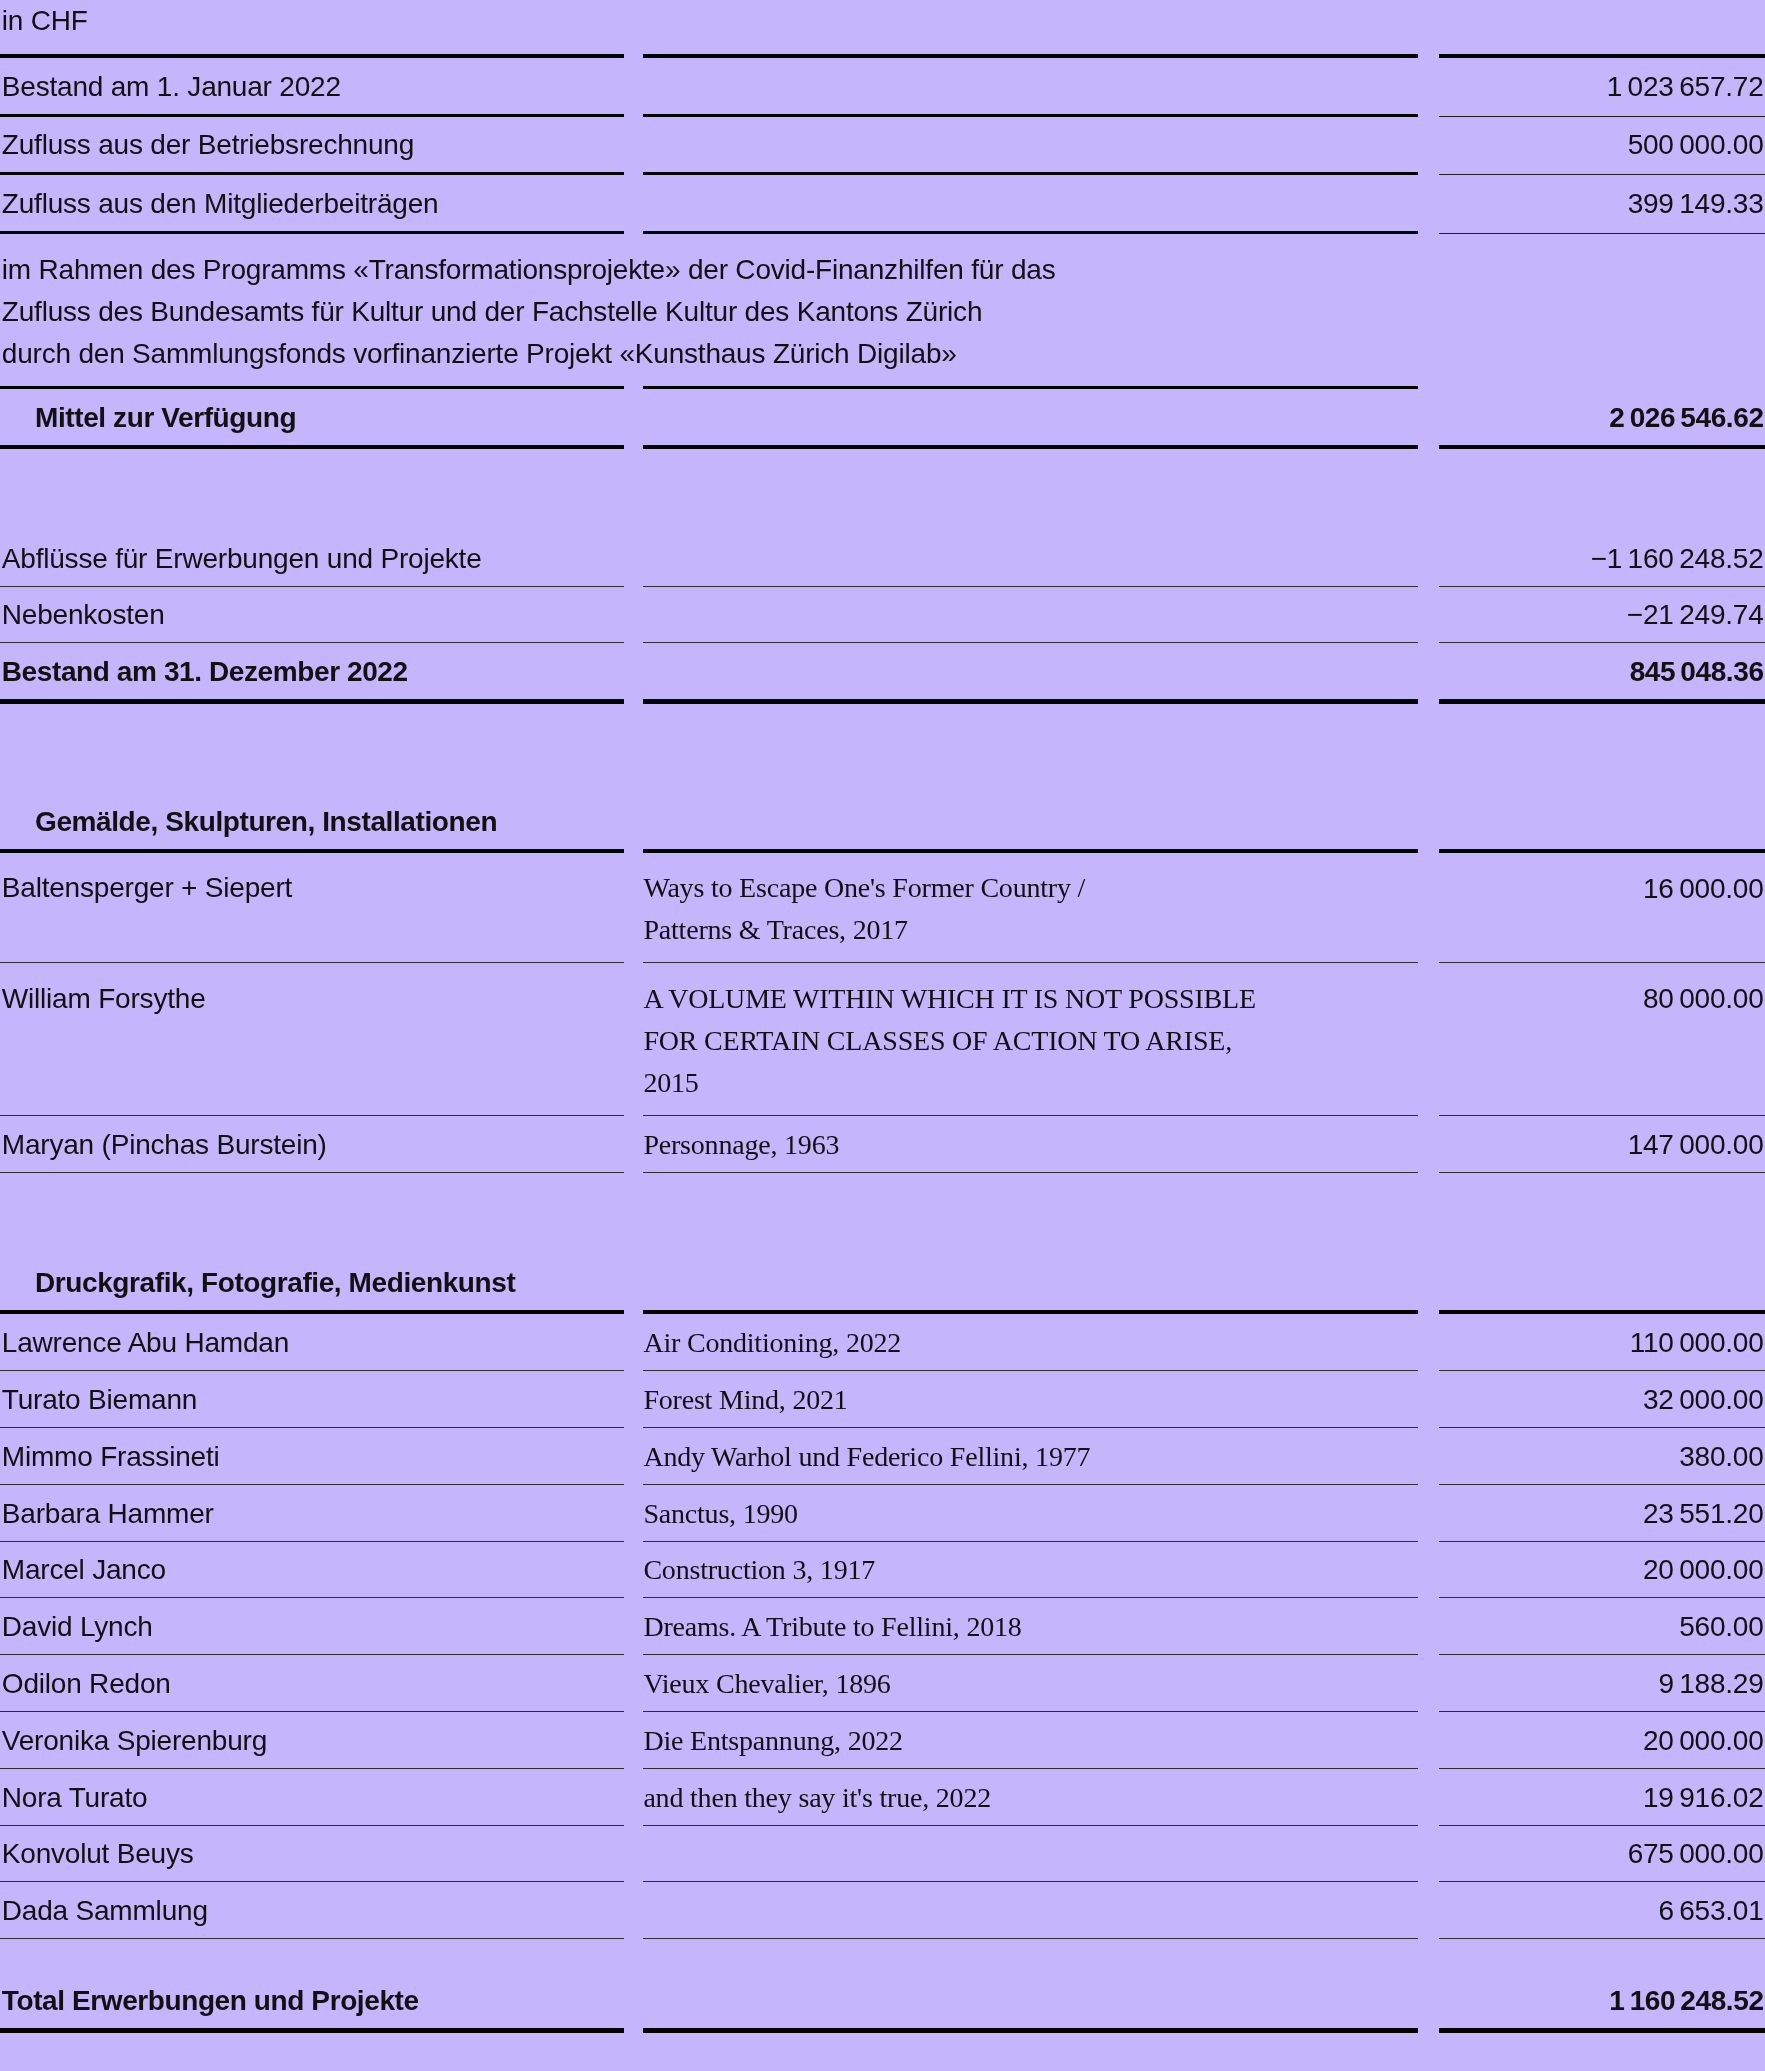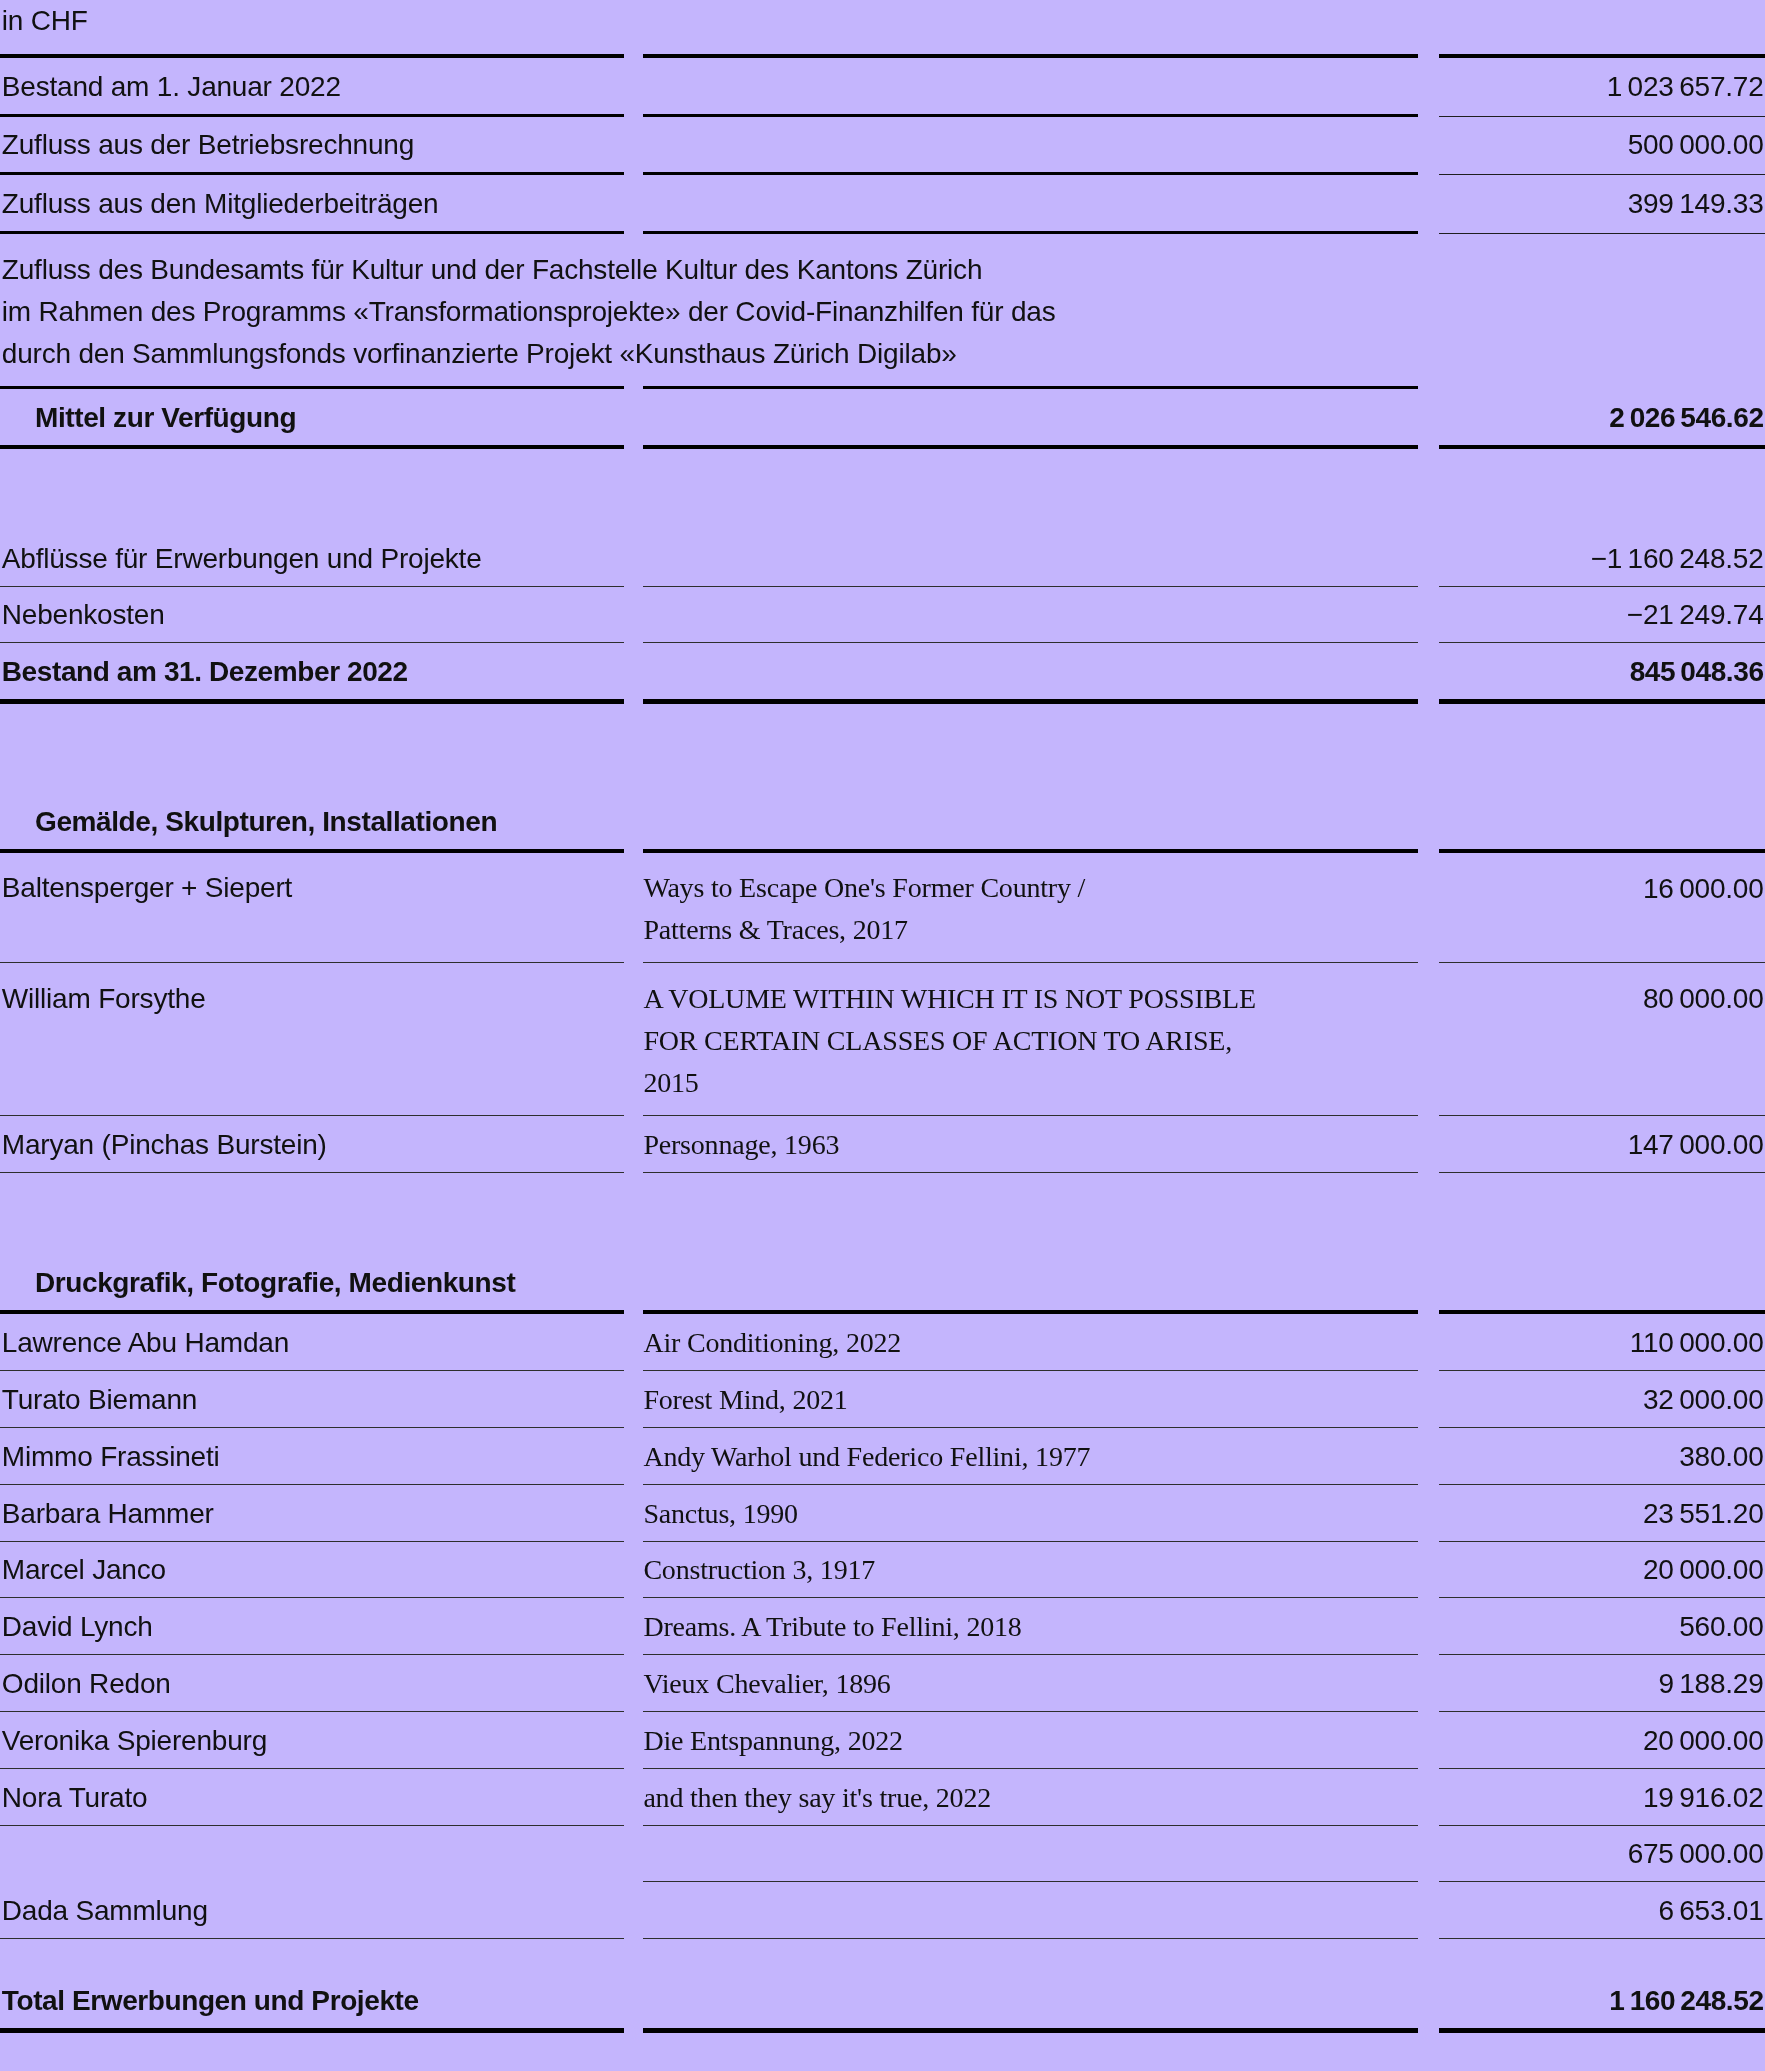--- a/index.html
+++ b/index.html
@@ -90,22 +90,22 @@
   <div class="row b-mixed">
     <div class="cell c1">
       <div class="line wide">Zufluss aus den Mitgliederbeiträgen</div>
     </div>
     <div class="cell c2"></div>
     <div class="cell c3">399 149.33</div>
   </div>
 
   <div class="row b-mixed ml">
     <div class="cell c1">
+      <div class="line wide">im Rahmen des Programms «Transformationsprojekte» der Covid-Finanzhilfen für das</div>
       <div class="line wide">Zufluss des Bundesamts für Kultur und der Fachstelle Kultur des Kantons Zürich</div>
-      <div class="line wide">im Rahmen des Programms «Transformationsprojekte» der Covid-Finanzhilfen für das</div>
       <div class="line wide">durch den Sammlungsfonds vorfinanzierte Projekt «Kunsthaus Zürich Digilab»</div>
     </div>
     <div class="cell c2"></div>
   </div>
 
   <div class="row b-strong bold">
     <div class="cell c1">
       <div class="line wide">Mittel zur Verfügung</div>
     </div>
     <div class="cell c2"></div>
@@ -271,20 +271,23 @@
     <div class="cell c1">
       <div class="line">Nora Turato</div>
     </div>
     <div class="cell c2">
       <div class="line">and then they say it's true, 2022</div>
     </div>
     <div class="cell c3">19 916.02</div>
   </div>
 
   <div class="row b-thin">
+    <div class="cell c1">
+      <div class="line">Konvolut Beuys</div>
+    </div>
     <div class="cell c2"></div>
     <div class="cell c3">675 000.00</div>
   </div>
 
   <div class="row b-thin">
     <div class="cell c1">
       <div class="line">Dada Sammlung</div>
     </div>
     <div class="cell c2"></div>
     <div class="cell c3">6 653.01</div>

